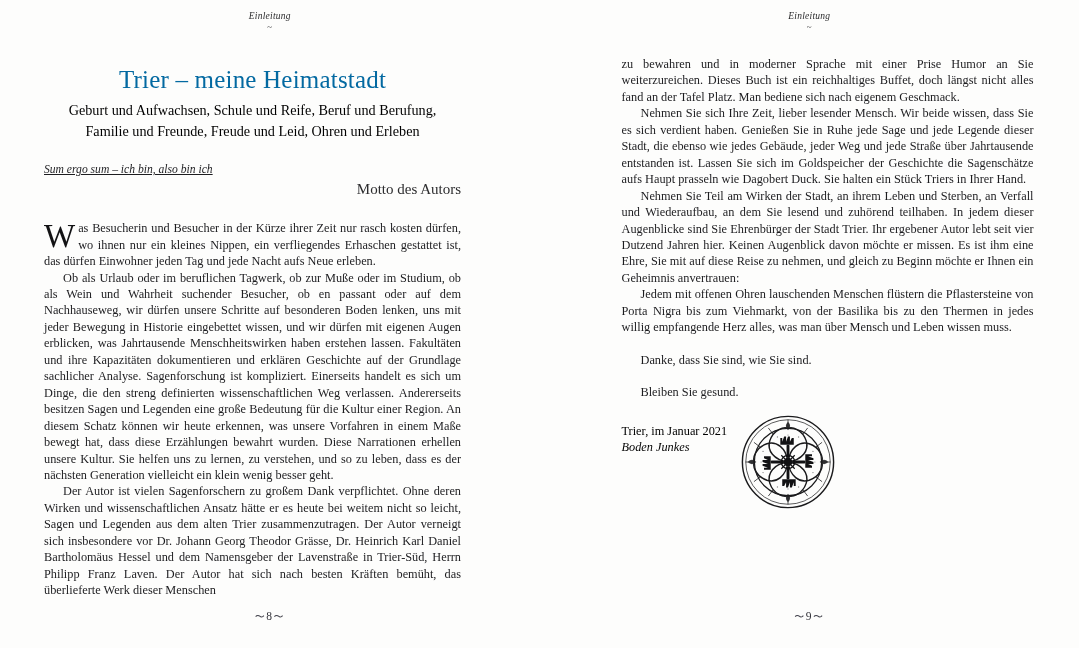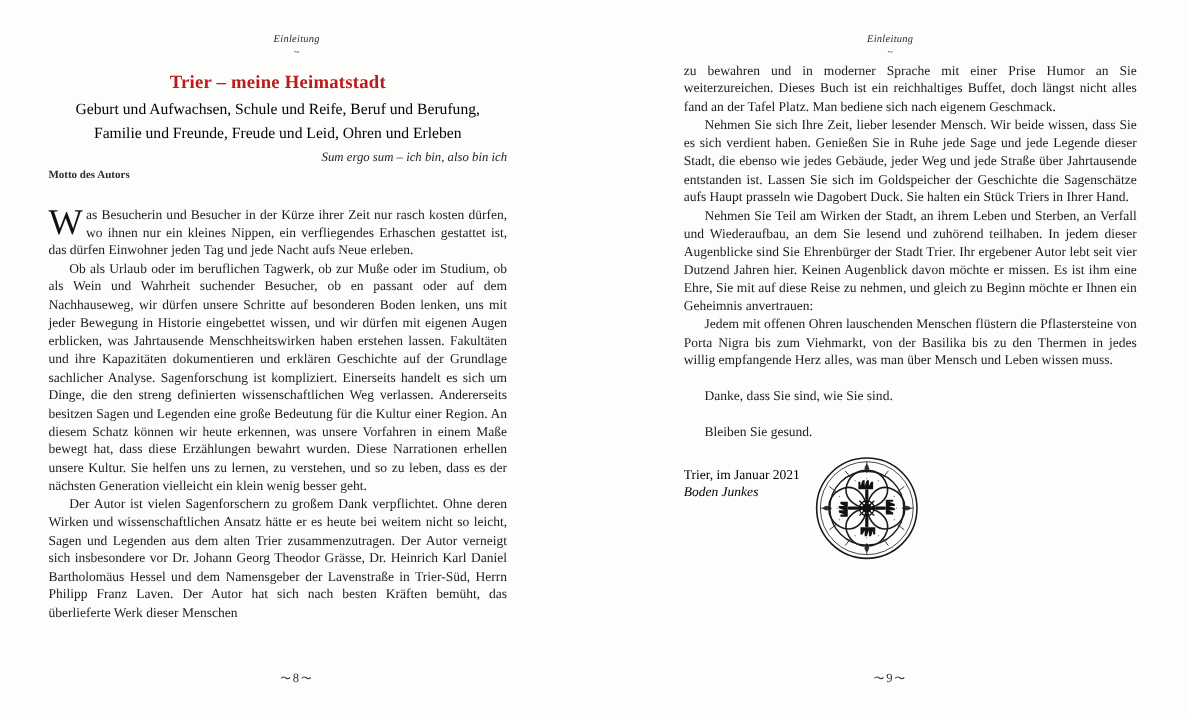--- a/index.html
+++ b/index.html
@@ -27,21 +27,21 @@
     position: relative;
     width: 539.5px;
     height: 648px;
     background: #fdfdfc;
     box-sizing: border-box;
   }
 
   
   .running-head {
     position: absolute;
-    top: 32px;
+    top: 12px;
     left: 0;
     width: 100%;
     text-align: center;
     line-height: 1;
   }
   .running-head .rh-text {
     display: block;
     font-style: italic;
     font-size: 9.5px;
     letter-spacing: 0.25px;
@@ -64,48 +64,48 @@
   }
   .column.right-col {
     top: 56px;
     left: 82px;
     width: 412px;
   }
 
   
   .chapter-title {
     text-align: center;
-    font-size: 17px;
-    font-weight: bold;
+    font-size: 25px;
+    font-weight: normal;
     letter-spacing: 0.2px;
     margin: 9px 0 0 0;
     line-height: 1.2;
-    color: #b91c1c;
+    color: #0369a1;
   }
   .chapter-subtitle {
     text-align: center;
     font-size: 14.2px;
     line-height: 1.45;
     margin: 5px 0 0 0;
     color: #000000;
   }
 
   .motto {
-    text-align: right;
+    text-align: left;
     font-style: italic;
     font-size: 11.6px;
-    margin-top: 4px;
+    margin-top: 22px;
     color: #1d1d20;
+    text-decoration: underline;
   }
   .motto-attr {
-    text-align: left;
-    font-size: 10px;
+    text-align: right;
+    font-size: 15px;
     margin-top: 5px;
     color: #2c2c2e;
-    font-weight: bold;
   }
 
   
   .body-text {
     margin-top: 22px;
   }
   .body-text p,
   .right-body p {
     margin: 0;
     font-size: 12.3px;

